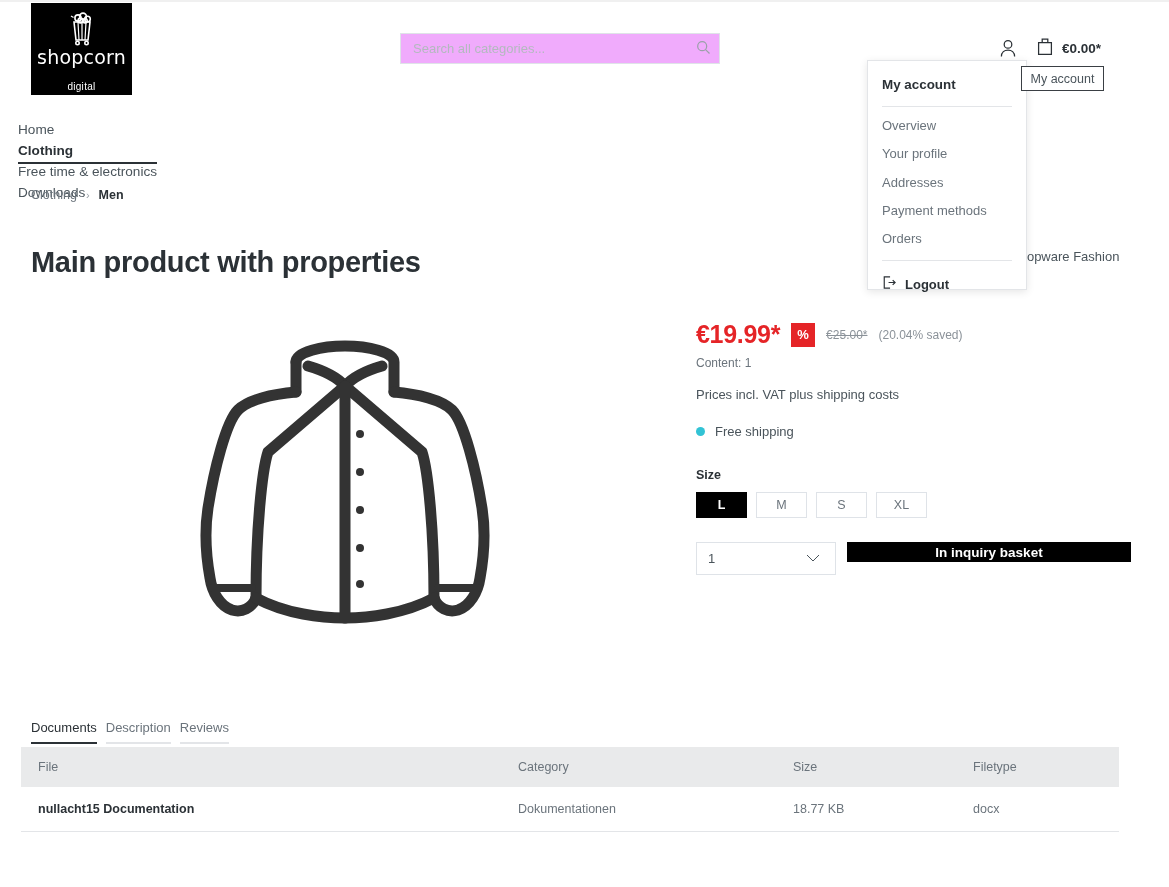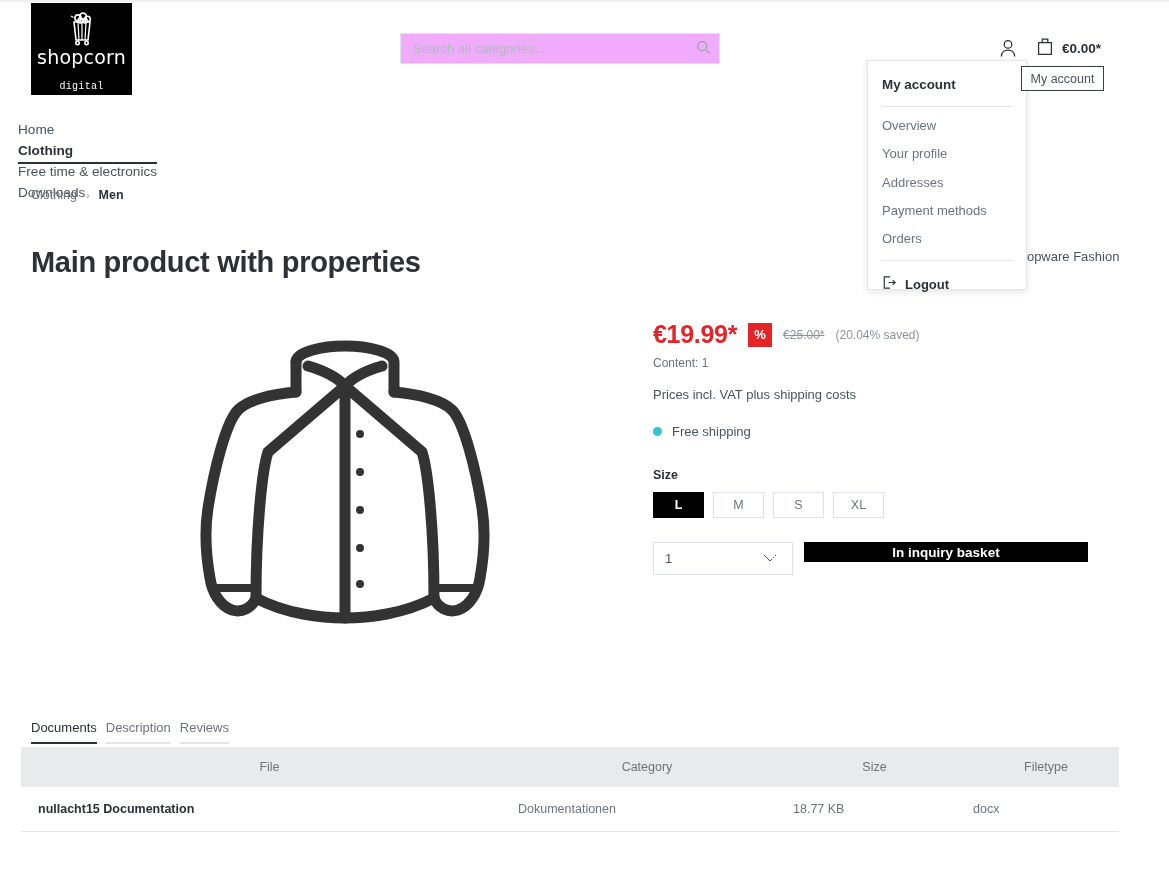--- a/index.html
+++ b/index.html
@@ -20,21 +20,21 @@
     width: 101px; height: 92px; background: #000000;
     display:flex; flex-direction:column; align-items:center; justify-content:center;
   }
   .logo-svg { display:block; }
   .logo-word {
     color:#fff; font-size:19px; letter-spacing:0.2px; line-height:1;
     margin-top:1px; font-family:"DejaVu Sans", sans-serif;
   }
   .logo-sub {
     color:#fff; font-size:10px; letter-spacing:0.3px; line-height:1; margin-top:15px;
-    font-family:Liberation Mono, monospace;
+    font-family:Liberation Sans, sans-serif;
     text-align:right;
   }
 
   .search-wrap { position:absolute; left:400px; top:33px; width:320px; height:31px; }
   .search-input {
     width:100%; height:31px; border:1px solid #dfe3e8; background:#f0abfc;
     padding: 0 34px 0 12px; font-size:13px; color:#4a545b;
     font-family:"Liberation Sans", sans-serif; outline:none;
   }
   .search-input::placeholder { color:#b3b9bf; }
@@ -101,21 +101,21 @@
 
   .ptitle {
     position:absolute; left:31px; top:246px; font-size:29px; font-weight:bold;
     color:#2b3136; letter-spacing:-0.3px;
   }
 
   
   .pimg { position:absolute; left:186px; top:330px; width:318px; height:320px; }
 
   
-  .buybox { position:absolute; left:653px; top:320px; width:436px; }
+  .buybox { position:absolute; left:696px; top:320px; width:436px; }
   .price-row { display:flex; align-items:center; gap:11px; }
   .price-now { font-size:25px; font-weight:bold; color:#e52427; letter-spacing:-0.3px; }
   .pct-badge {
     background:#e52427; color:#fff; font-size:13px; font-weight:bold;
     width:24px; height:24px; display:flex; align-items:center; justify-content:center;
   }
   .price-old { font-size:12px; color:#8b9299; text-decoration:line-through; }
   .price-saved { font-size:12px; color:#8b9299; }
   .content-line { font-size:12px; color:#6b747c; margin-top:7px; }
   .vat-line { font-size:13px; color:#4a545b; margin-top:17px; }
@@ -158,21 +158,21 @@
     font-size:13px; color:#6b747c; padding-bottom:9px; cursor:pointer;
     position:relative; padding-left:0; padding-right:0;
   }
   .tab:after { content:""; position:absolute; left:0; right:0; bottom:0; height:2px; background:#e3e5e8; }
   .tab.active { color:#2b3136; }
   .tab.active:after { background:#2b3136; }
 
   
   .doctable { position:absolute; left:21px; top:747px; width:1098px; border-collapse:collapse; }
   .doctable th {
-    background:#e9eaeb; text-align:center; font-size:12.5px; font-weight:normal;
+    background:#e9eaeb; text-align:left; font-size:12.5px; font-weight:normal;
     color:#6b747c; padding:13px 0 13px 17px; border:none;
   }
   .doctable td {
     font-size:12.5px; color:#6b747c; padding:15px 0 15px 17px;
     border-bottom:1px solid #e3e5e8;
   }
   .doctable td.fname { font-weight:bold; color:#2b3136; cursor:pointer; }
   .col-file { width:480px; }
   .col-cat  { width:275px; }
   .col-size { width:180px; }

